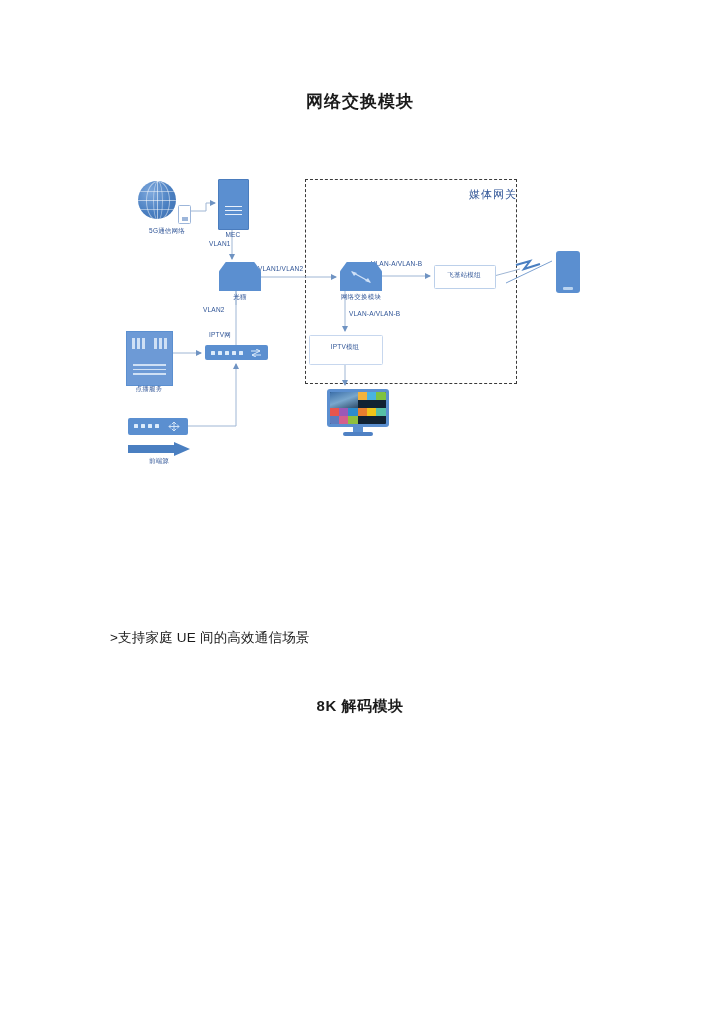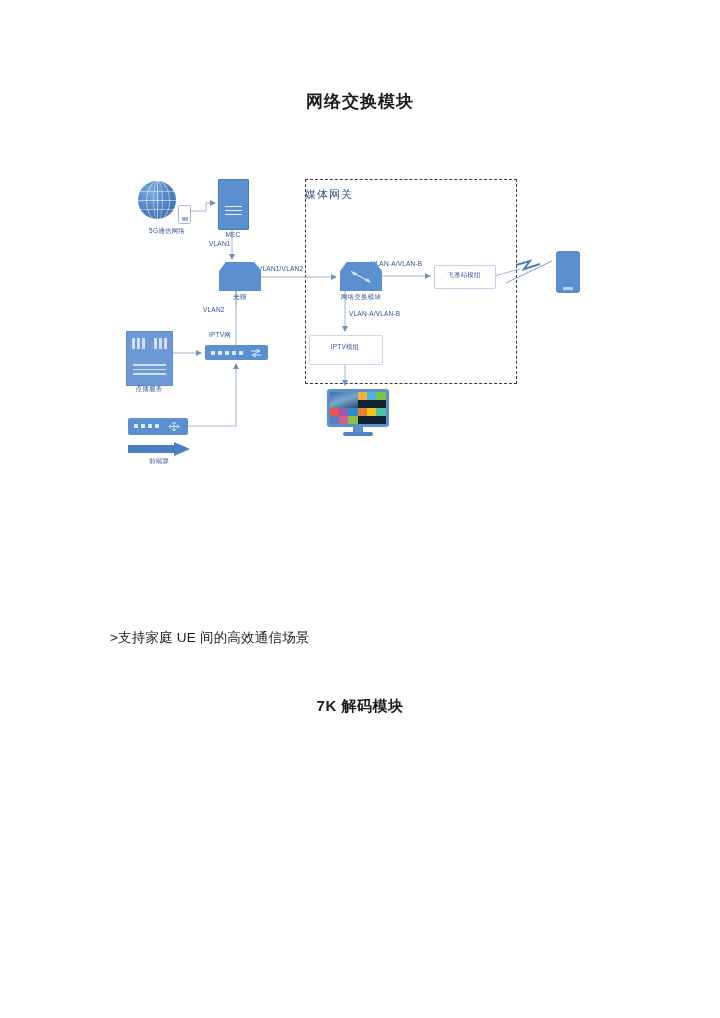--- a/index.html
+++ b/index.html
@@ -30,21 +30,21 @@
     letter-spacing:.2px;line-height:1;
   }
 
   
   .mg-zone{
     left:305px;top:14px;width:212px;height:205px;
     border:1.2px dashed #3a3a3a;
     box-sizing:border-box;
   }
   .mg-title{
-    left:305px;top:22px;width:212px;text-align:left;
+    left:305px;top:22px;width:212px;text-align:right;
     font-size:11px;color:#2f5496;font-weight:normal;letter-spacing:1px;
   }
 
   
   .globe{
     left:138px;top:16px;width:38px;height:38px;border-radius:50%;
     background:radial-gradient(circle at 34% 30%,#7fa9dd 0%,#4a7fc1 55%,#3f6fae 100%);
     overflow:hidden;
   }
   .globe::before{
@@ -350,15 +350,15 @@
       <div class="tv-stand"></div>
       <div class="tv-base"></div>
     </div>
 
     <div class="phone"></div>
 
   </div>
 
   <div class="bullet" style="top:629px;">&gt;支持家庭 UE 间的高效通信场景</div>
 
-  <div class="sec-title" style="top:697px;">7K 解码模块</div>
+  <div class="sec-title" style="top:697px;">8K 解码模块</div>
 
 </div>
 
 </body></html>

